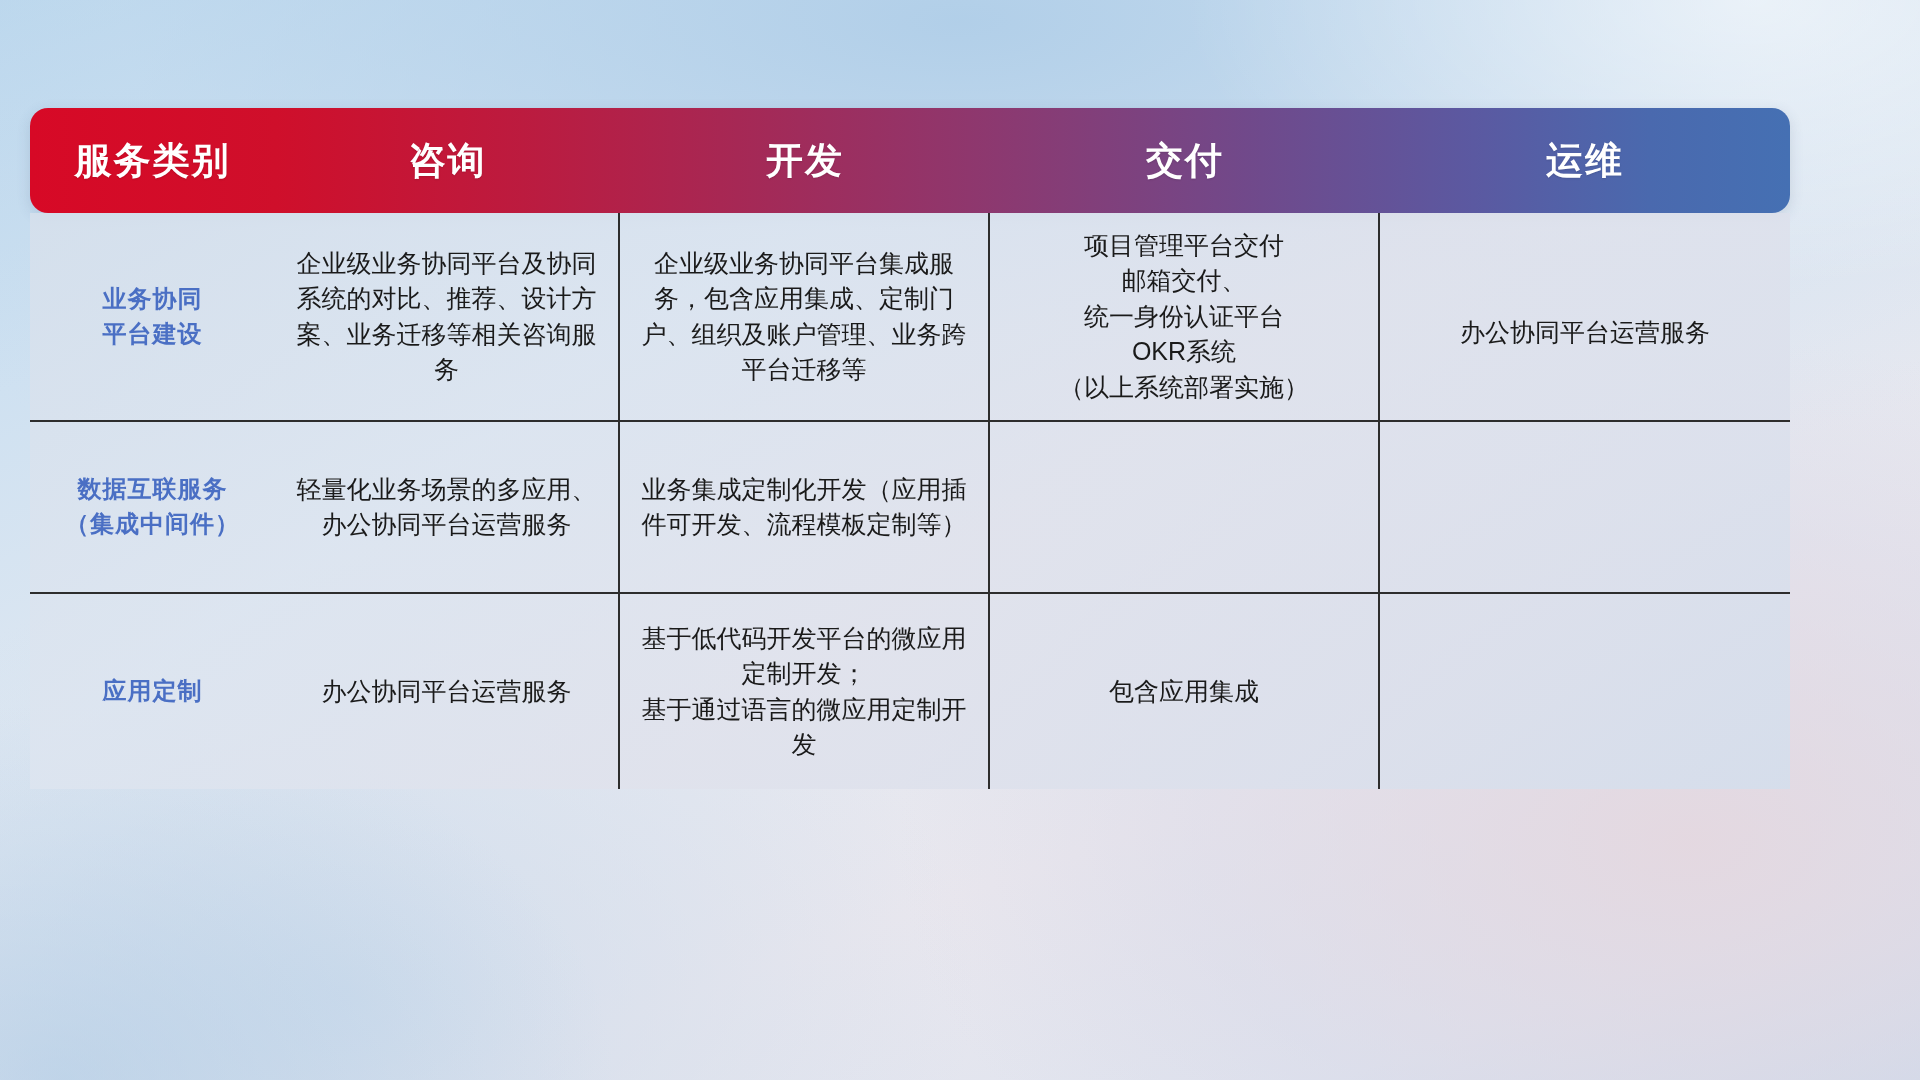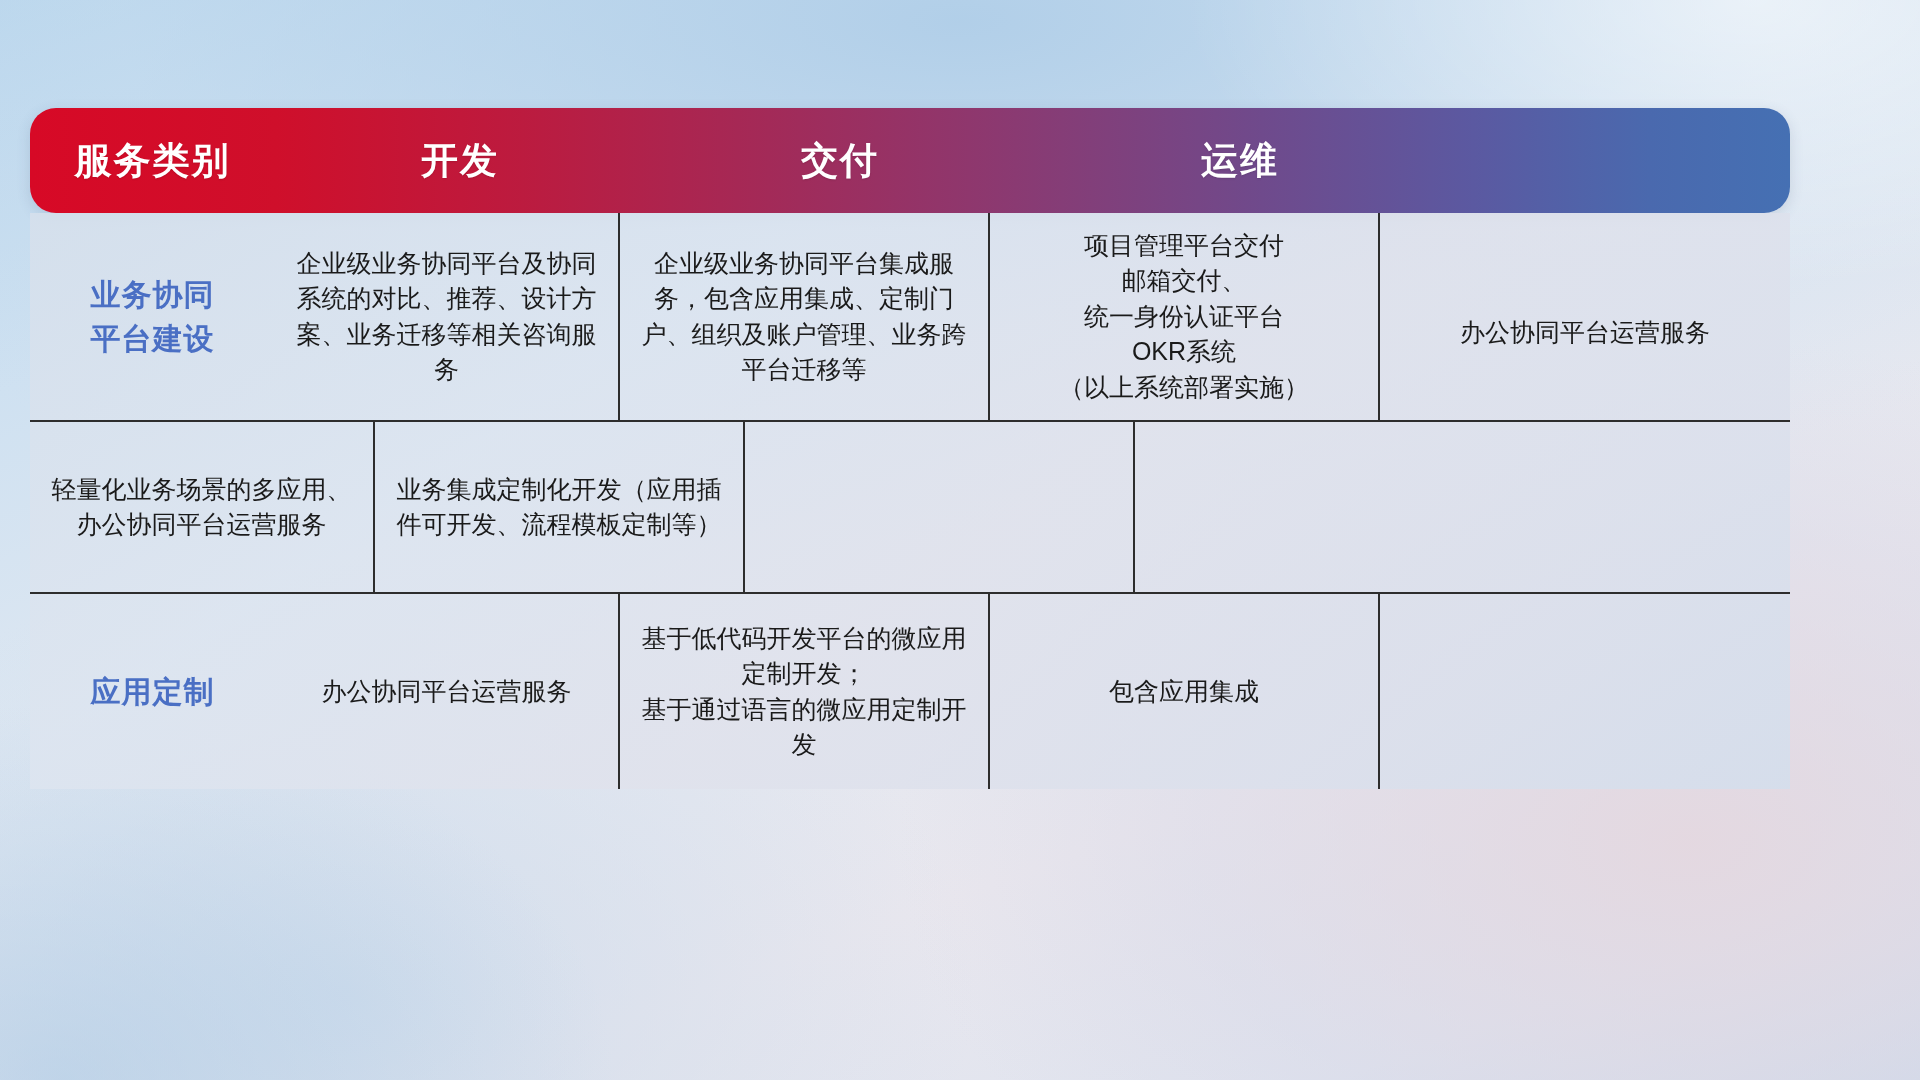--- a/index.html
+++ b/index.html
@@ -42,21 +42,21 @@
   #table-wrap {
     position: absolute;
     left: 30px;
     top: 108px;
     width: 1760px;
   }
 
   .hdr-row {
     display: flex;
     height: 105px;
-    border-radius: 26px;
+    border-radius: 18px;
     overflow: hidden;
     background: linear-gradient(90deg,
         #d70926 0%,
         #cf0f2b 14%,
         #bc1b3f 28%,
         #a32a58 42%,
         #8a3a72 56%,
         #6f4a8c 70%,
         #5b59a1 82%,
         #4a69ae 92%,
@@ -101,21 +101,21 @@
     font-size: 25px;
     line-height: 1.42;
     border-right: 2px solid #2d2d2d;
   }
   .cell:last-child { border-right: none; margin-top: 32px; }
   .cell.no-div { border-right: none; }
 
   .cell.label {
     color: #4a6fc4;
     font-weight: bold;
-    font-size: 30px;
+    font-size: 24px;
     line-height: 1.45;
     letter-spacing: 1px;
   }
 
   
   .c0 { width: 245px; }
   .c1 { width: 345px; }
   .c2 { width: 370px; }
   .c3 { width: 390px; }
   .c4 { width: 410px; }
@@ -129,36 +129,38 @@
 
 <div id="bg">
   <div id="bg-tr"></div>
   <div id="bg-bl"></div>
 </div>
 
 <div id="table-wrap">
 
   <div class="hdr-row">
     <div class="hdr-cell c0">服务类别</div>
+    <div class="hdr-cell c1">咨询</div>
     <div class="hdr-cell c2">开发</div>
     <div class="hdr-cell c3">交付</div>
     <div class="hdr-cell c4">运维</div>
   </div>
 
   <div class="body-grid">
 
     <div class="body-row r0">
       <div class="cell label c0 no-div">业务协同<br>平台建设</div>
       <div class="cell c1">企业级业务协同平台及协同系统的对比、推荐、设计方案、业务迁移等相关咨询服务</div>
       <div class="cell c2">企业级业务协同平台集成服务，包含应用集成、定制门户、组织及账户管理、业务跨平台迁移等</div>
       <div class="cell c3">项目管理平台交付<br>邮箱交付、<br>统一身份认证平台<br>OKR系统<br>（以上系统部署实施）</div>
       <div class="cell c4">办公协同平台运营服务</div>
     </div>
 
     <div class="body-row r1">
+      <div class="cell label c0 no-div">数据互联服务<br>（集成中间件）</div>
       <div class="cell c1">轻量化业务场景的多应用、办公协同平台运营服务</div>
       <div class="cell c2">业务集成定制化开发（应用插件可开发、流程模板定制等）</div>
       <div class="cell c3"></div>
       <div class="cell c4"></div>
     </div>
 
     <div class="body-row r2">
       <div class="cell label c0 no-div">应用定制</div>
       <div class="cell c1">办公协同平台运营服务</div>
       <div class="cell c2">基于低代码开发平台的微应用定制开发；<br>基于通过语言的微应用定制开发</div>

